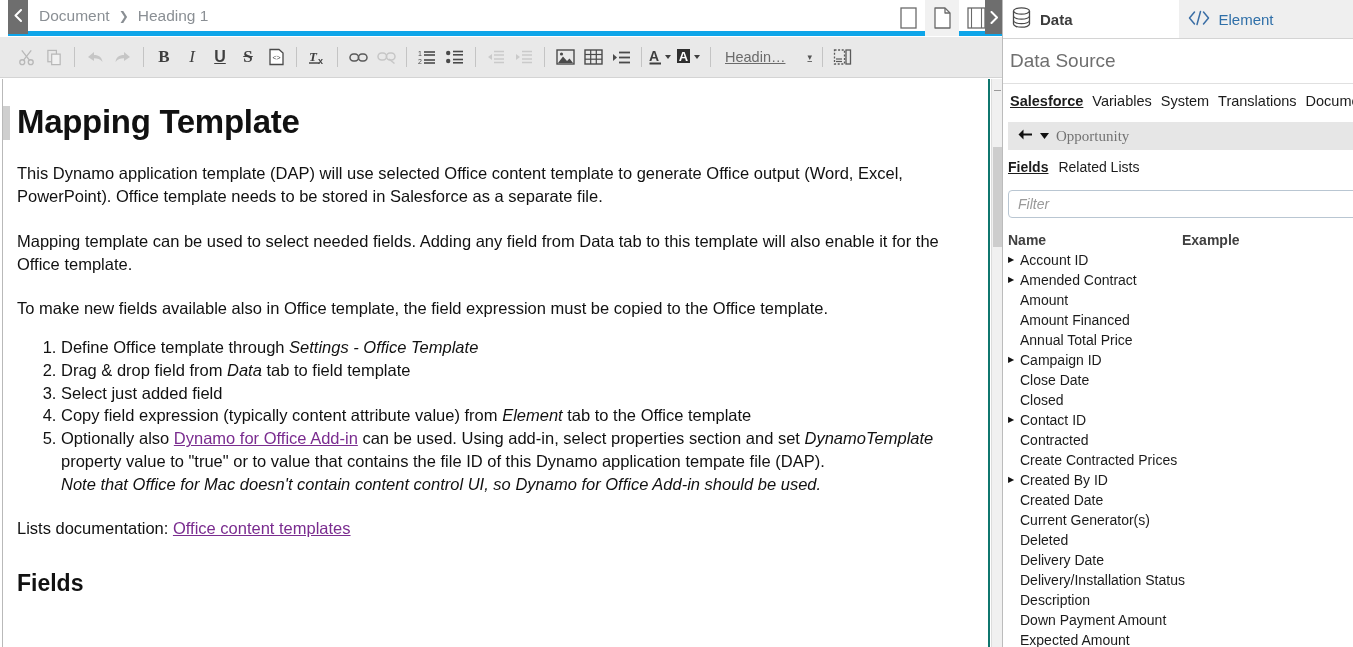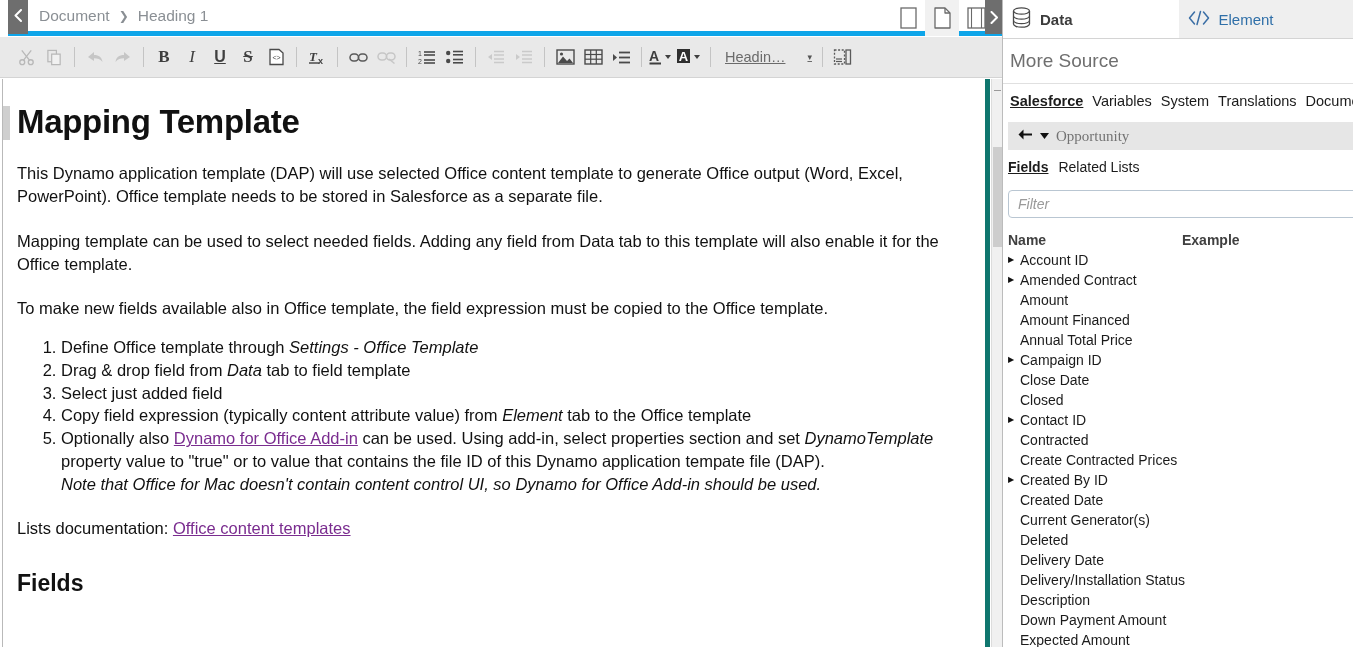--- a/index.html
+++ b/index.html
@@ -116,21 +116,21 @@
   .doc-scroll {
     position: absolute; left: 0; top: 79px;
     width: 1002px; height: 568px;
     background: #ffffff;
     overflow: hidden;
   }
   .doc-frame {
     position: absolute; left: 2px; top: 0;
     width: 988px; height: 568px;
     border-left: 1px solid #b9b9b9;
-    border-right: 5px solid #0f766e;
+    border-right: 2px solid #0f766e;
     background: #ffffff;
     padding: 0 14px;
   }
   
   .doc-scrollbar {
     position: absolute; left: 991px; top: 79px;
     width: 11px; height: 568px;
     background: #f0f0f0;
     border-left: 1px solid #dcdcdc;
   }
@@ -614,21 +614,21 @@
           <svg width="22" height="16" viewBox="0 0 22 16">
               <path d="M6.5 2 L1.5 8 L6.5 14" fill="none" stroke="#3a6ea5" stroke-width="1.5" stroke-linecap="round" stroke-linejoin="round"></path>
               <path d="M15.5 2 L20.5 8 L15.5 14" fill="none" stroke="#3a6ea5" stroke-width="1.5" stroke-linecap="round" stroke-linejoin="round"></path>
               <line x1="12.5" y1="1.5" x2="9" y2="14.5" stroke="#3a6ea5" stroke-width="1.5" stroke-linecap="round"></line>
             </svg>
         </span>
         <span>Element</span>
       </div>
     </div>
 
-    <div class="ds-title">More Source</div>
+    <div class="ds-title">Data Source</div>
 
     <div class="ds-tabs">
       <span class="ds-tab active">Salesforce</span>
       <span class="ds-tab">Variables</span>
       <span class="ds-tab">System</span>
       <span class="ds-tab">Translations</span>
       <span class="ds-tab">Documents</span>
     </div>
 
     <div class="obj-bar">

